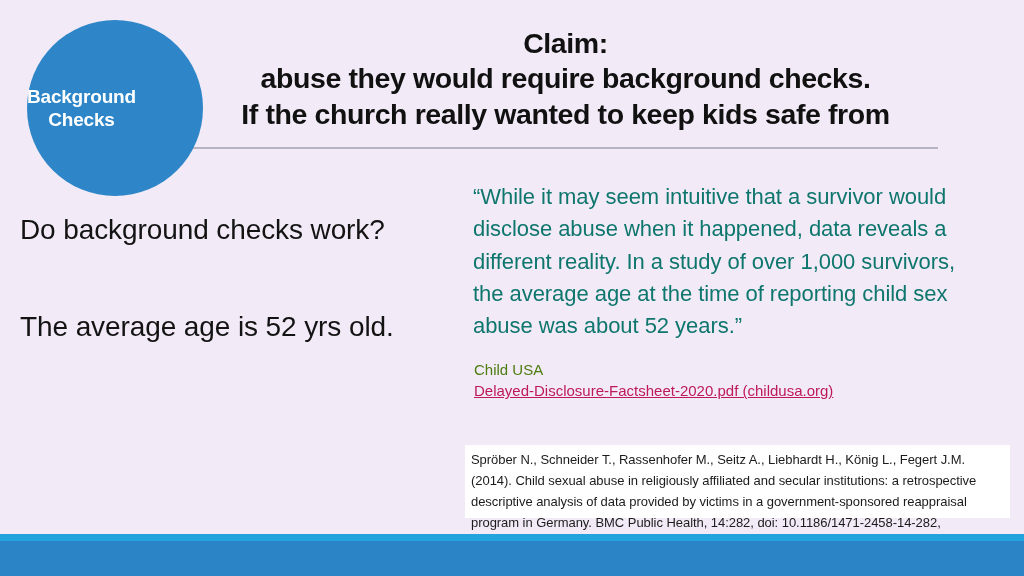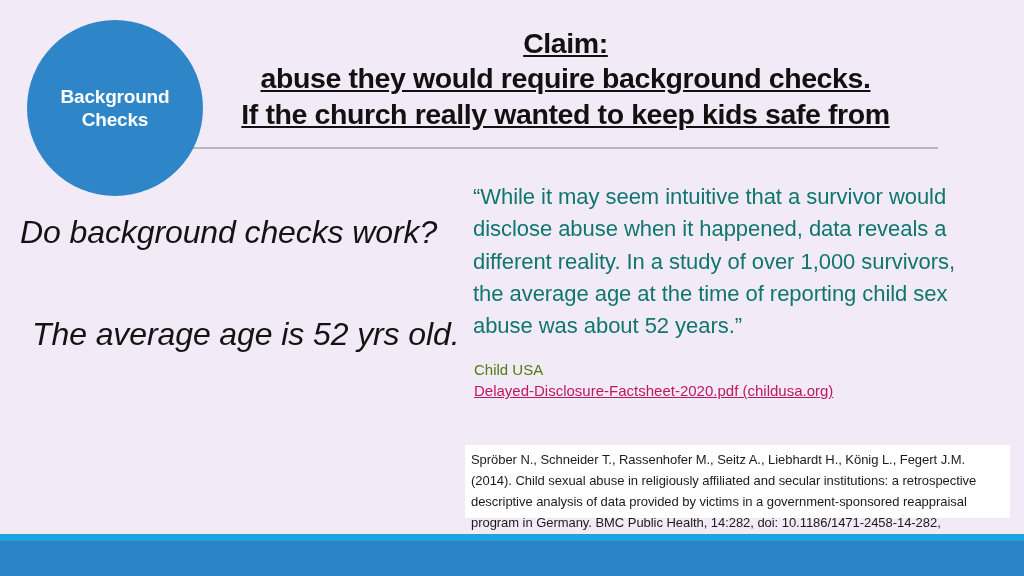--- a/index.html
+++ b/index.html
@@ -24,21 +24,21 @@
   #badge-circle {
     position: absolute;
     left: 27px;
     top: 20px;
     width: 176px;
     height: 176px;
     border-radius: 50%;
     background: #2e86c8;
     display: flex;
     align-items: center;
-    justify-content: center;
+    justify-content: flex-start;
     z-index: 3;
   }
   #badge-circle .badge-text {
     color: #ffffff;
     font-weight: bold;
     font-size: 19px;
     line-height: 1.22;
     text-align: center;
     letter-spacing: -0.2px;
     white-space: pre-line;
@@ -52,21 +52,20 @@
     width: 745px;
     text-align: center;
     z-index: 2;
   }
   #title-block .title-line {
     font-weight: bold;
     font-size: 28.5px;
     line-height: 1.24;
     color: #111111;
     letter-spacing: -0.4px;
-    text-decoration: underline;
   }
 
   
   #title-divider {
     position: absolute;
     left: 193px;
     top: 147px;
     width: 745px;
     height: 2px;
     background: #b8b4c4;
@@ -75,29 +74,27 @@
 
   
   #left-body {
     position: absolute;
     left: 20px;
     top: 210px;
     width: 440px;
     z-index: 2;
   }
   #left-body .body-line {
-    font-size: 32px;
+    font-size: 28px;
     line-height: 1.42;
     color: #131313;
     letter-spacing: -0.1px;
-    font-style: italic;
   }
   #left-body .body-line.spaced {
     margin-top: 57px;
-    margin-left: 12px;
   }
 
   
   #quote-block {
     position: absolute;
     left: 473px;
     top: 181px;
     width: 500px;
     z-index: 2;
   }

